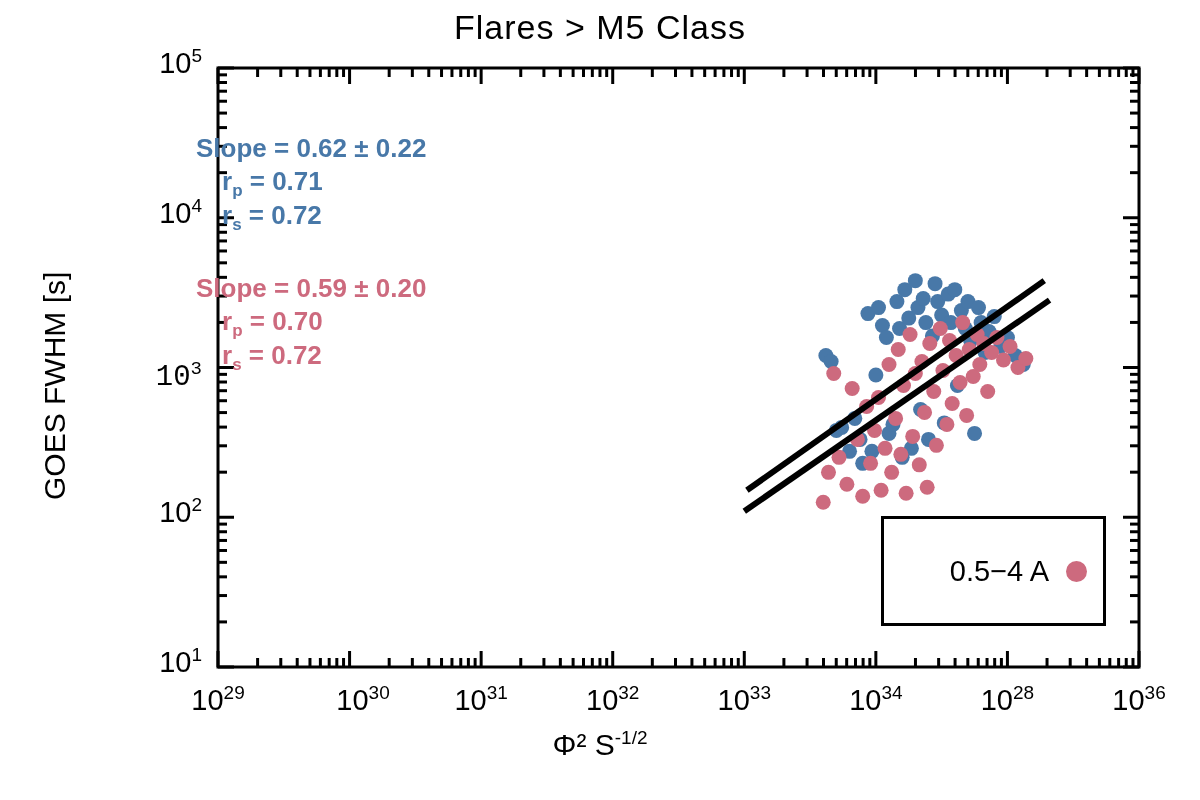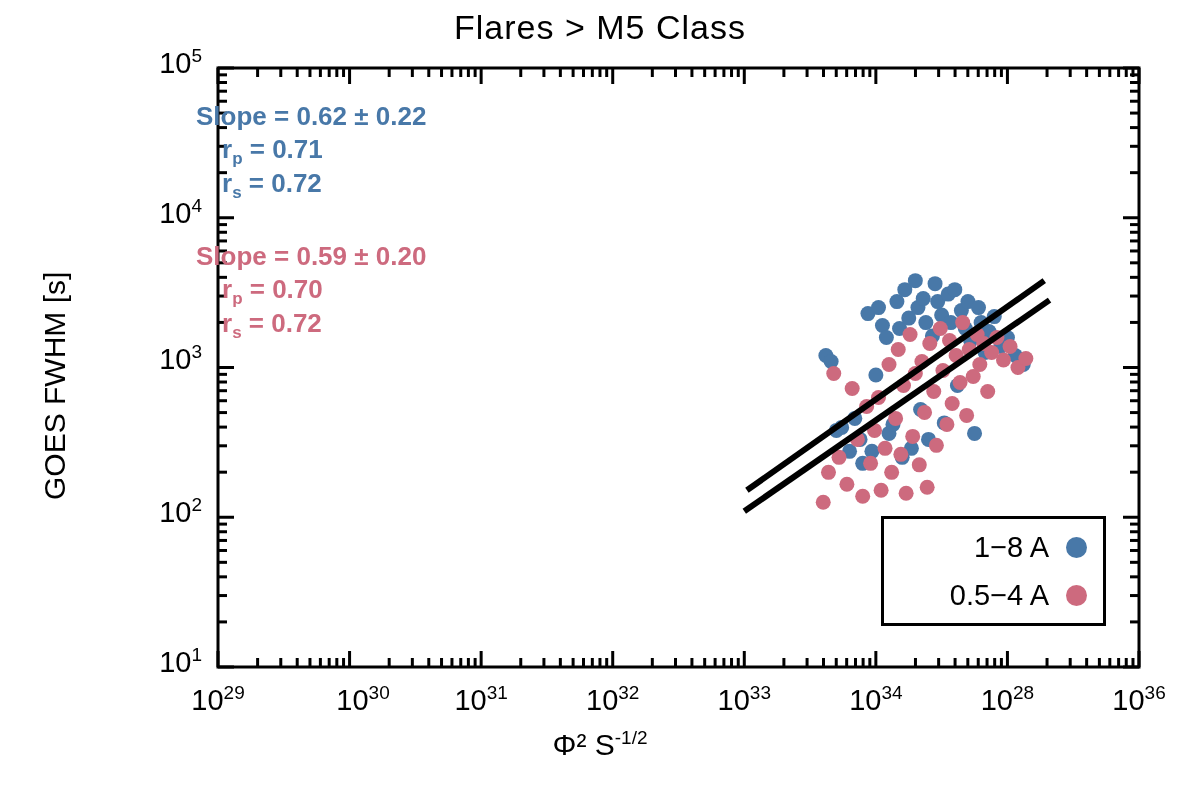--- a/index.html
+++ b/index.html
@@ -20,21 +20,21 @@
 
   
   .xlabel{position:absolute;width:1200px;text-align:center;top:728px;left:0;
           font-size:30px;white-space:nowrap;}
   .xlabel sup{font-size:19px;vertical-align:super;line-height:0;}
   .ylabel{position:absolute;font-size:30px;white-space:nowrap;
           transform-origin:0 0;transform:rotate(-90deg);
           left:38px;top:500px;}
 
   
-  .stats{position:absolute;font-size:26px;font-weight:bold;line-height:1.28;}
+  .stats{position:absolute;font-size:26px;font-weight:bold;line-height:1.28;margin-top:32px;}
   .stats .row{white-space:nowrap;}
   .stats sub{font-size:17px;vertical-align:-0.35em;line-height:0;font-weight:bold;}
   #stats-blue{left:196px;top:100px;}
   #stats-red{left:196px;top:240px;}
 
   
   #legend{position:absolute;left:881px;top:516px;width:225px;height:110px;
           border:3px solid #000;background:#fff;box-sizing:border-box;
           display:flex;flex-direction:column;justify-content:center;}
   #legend .lrow{display:flex;align-items:center;justify-content:flex-end;
@@ -360,21 +360,21 @@
         <circle cx="1017.95" cy="367.50" r="7.5" fill="#cd6a7e"></circle>
         <circle cx="1025.85" cy="358.51" r="7.5" fill="#cd6a7e"></circle>
       </g>
       <line x1="746.9171428571433" y1="490.29499999999996" x2="1044.2685714285717" y2="280.645" stroke="#000000" stroke-width="6" stroke-linecap="butt"></line>
       <line x1="744.2857142857142" y1="511.26" x2="1049.5314285714285" y2="300.11249999999995" stroke="#000000" stroke-width="6" stroke-linecap="butt"></line>
     </svg>
 
   <div id="ytlabels">
       <div class="tick ytick" style="left: 110px; width: 92px; top: 47px;"><span>10</span><sup>5</sup></div>
       <div class="tick ytick" style="left: 110px; width: 92px; top: 196.75px;"><span>10</span><sup>4</sup></div>
-      <div class="tick ytick" style="left: 110px; width: 92px; top: 343px;"><span>10</span><sup>3</sup></div>
+      <div class="tick ytick" style="left: 110px; width: 92px; top: 361px; font-family: Liberation Mono, monospace;"><span>10</span><sup>3</sup></div>
       <div class="tick ytick" style="left: 110px; width: 92px; top: 496.25px;"><span>10</span><sup>2</sup></div>
       <div class="tick ytick" style="left: 110px; width: 92px; top: 646px;"><span>10</span><sup>1</sup></div>
     </div>
   <div id="xtlabels">
       <div class="tick xtick" style="left: 158px; width: 120px; top: 684px;"><span>10</span><sup>29</sup></div>
       <div class="tick xtick" style="left: 303px; width: 120px; top: 684px;"><span>10</span><sup>30</sup></div>
       <div class="tick xtick" style="left: 421.143px; width: 120px; top: 684px;"><span>10</span><sup>31</sup></div>
       <div class="tick xtick" style="left: 552.714px; width: 120px; top: 684px;"><span>10</span><sup>32</sup></div>
       <div class="tick xtick" style="left: 684.286px; width: 120px; top: 684px;"><span>10</span><sup>33</sup></div>
       <div class="tick xtick" style="left: 815.857px; width: 120px; top: 684px;"><span>10</span><sup>34</sup></div>
@@ -403,22 +403,18 @@
     <div class="row" style="padding-left:26px">
       <span>r</span><sub>p</sub><span> =  0.70</span>
     </div>
     <div class="row" style="padding-left:26px">
       <span>r</span><sub>s</sub><span> =  0.72</span>
     </div>
   </div>
 
   <div id="legend">
       <div class="lrow">
-        <span class="ltext">1−8 A</span>
-        <span class="ldot" style="background: rgb(72, 120, 168);"></span>
-      </div>
-      <div class="lrow">
         <span class="ltext">0.5−4 A</span>
         <span class="ldot" style="background: rgb(205, 106, 126);"></span>
       </div>
     </div>
 
 </div>
 
 </body></html>

